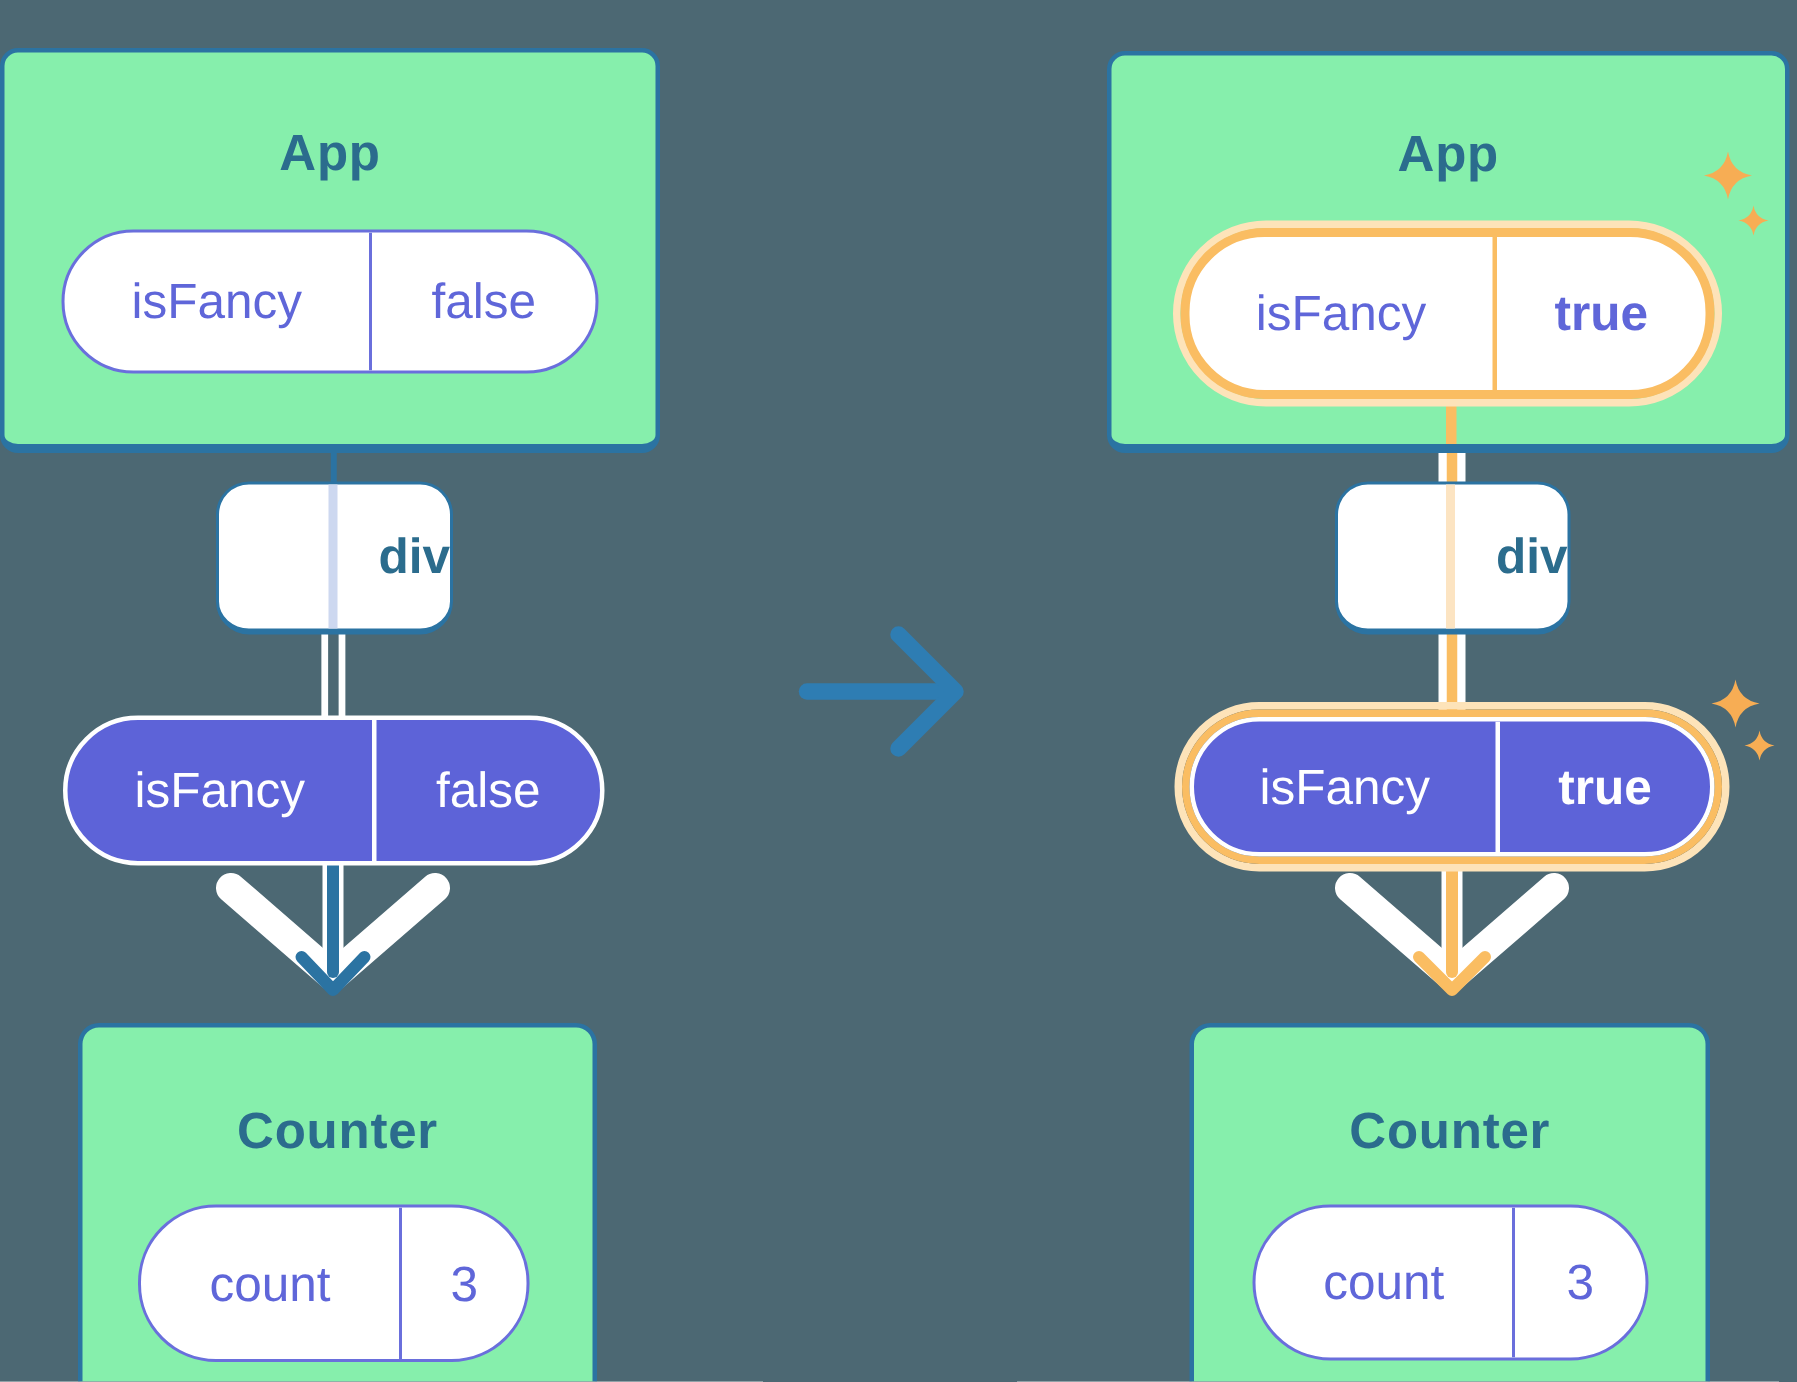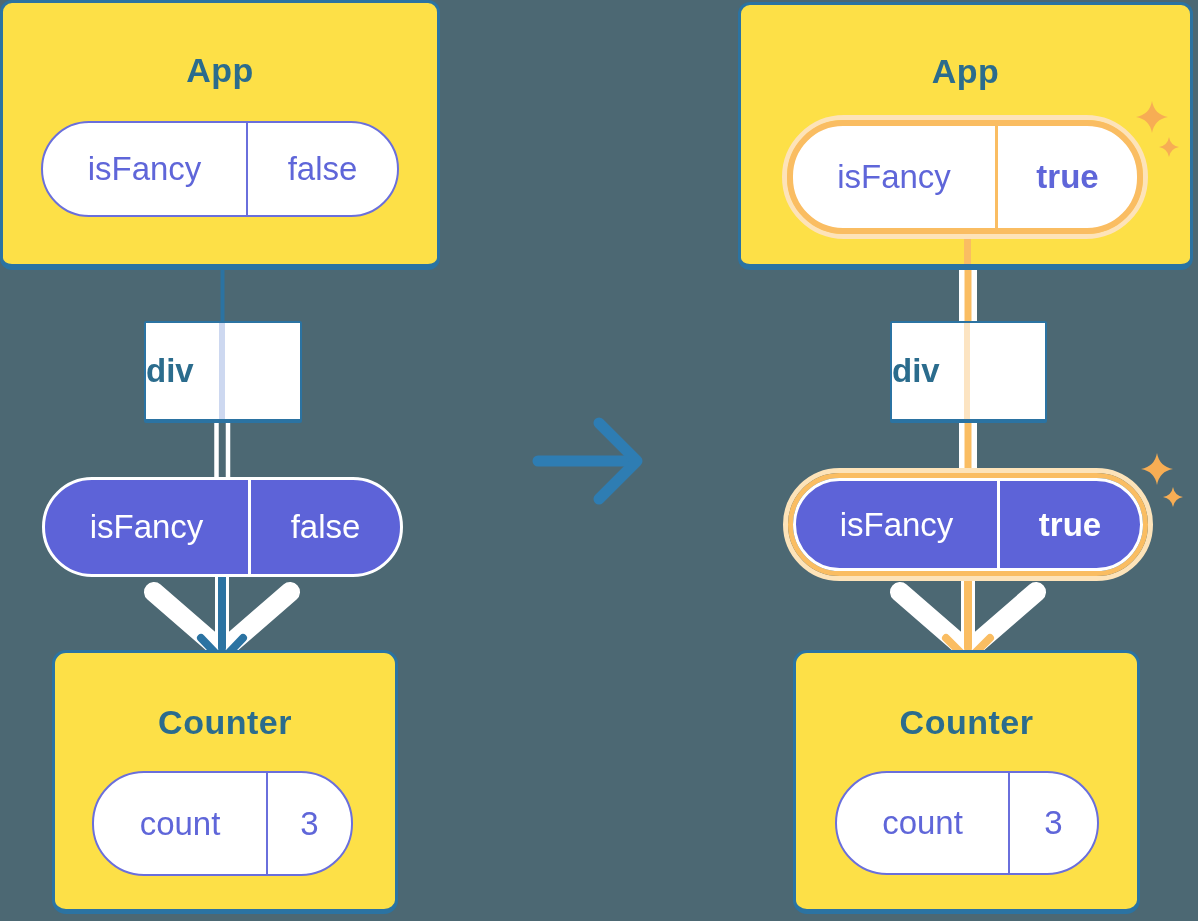--- a/index.html
+++ b/index.html
@@ -8,21 +8,21 @@
     width:1198px;height:921px;
     background:#4C6873;
     overflow:hidden;
     font-family:"Liberation Sans", sans-serif;
   }
   .layer{position:absolute;left:0;top:0;z-index:1;pointer-events:none;}
   .toplayer{position:absolute;left:0;top:0;z-index:4;pointer-events:none;}
 
   .card{
     position:absolute;z-index:2;box-sizing:border-box;
-    background:#fde047;border:3px solid #2B73A2;border-bottom-width:6px;
+    background:#86efac;border:3px solid #2B73A2;border-bottom-width:6px;margin-top:32px;
   }
   .card-title{
     position:absolute;left:0;width:100%;text-align:center;
     font-size:34px;font-weight:600;color:#2B6C8D;letter-spacing:.5px;
   }
   #app-left{left:0;top:0;width:440px;height:270px;border-radius:12px;}
   #app-right{left:738px;top:2px;width:455px;height:268px;border-radius:12px;}
   #counter-left{left:52px;top:650px;width:346px;height:264px;border-radius:14px;border-bottom-width:5px;}
   #counter-right{left:793px;top:650px;width:347px;height:264px;border-radius:14px;border-bottom-width:5px;}
 
@@ -64,22 +64,22 @@
   #pill-right-wrap{position:absolute;z-index:2;left:783px;top:468px;width:370px;height:113px;box-sizing:border-box;border:5px solid #FDE3B9;border-radius:58px;}
   .ring2{box-sizing:border-box;width:100%;height:100%;border:5px solid #FABD62;border-radius:52px;}
   .inner2{box-sizing:border-box;width:100%;height:100%;border:3px solid #fff;border-radius:47px;background:#5D63D8;display:flex;overflow:hidden;}
   .inner2 .cell{display:flex;align-items:center;justify-content:center;font-size:33px;color:#fff;}
   .inner2 .cell.k{width:201px;border-right:3px solid #fff;}
   .inner2 .cell.v{flex:1;font-weight:700;}
 
   
   .divbox{
     position:absolute;z-index:2;box-sizing:border-box;background:#fff;
-    border:2.5px solid #2B73A2;border-bottom-width:4px;border-radius:2px;
-    display:flex;align-items:center;justify-content:flex-start;
+    border:2.5px solid #2B73A2;border-bottom-width:4px;border-radius:22px;
+    display:flex;align-items:center;justify-content:flex-end;
   }
   #div-left{left:144px;top:321px;width:158px;height:102px;}
   #div-right{left:890px;top:321px;width:157px;height:102px;}
   .ghost{position:absolute;top:0;bottom:0;width:6px;}
   #div-left .ghost{left:73px;background:#CDD8F0;}
   #div-right .ghost{left:72px;background:#FCE4C2;}
   .divbox .label{position:relative;font-size:33px;font-weight:600;color:#2B6C8D;}
 
   
   .tail{position:absolute;left:223px;top:233px;bottom:0;width:7px;background:#FABD62;}

